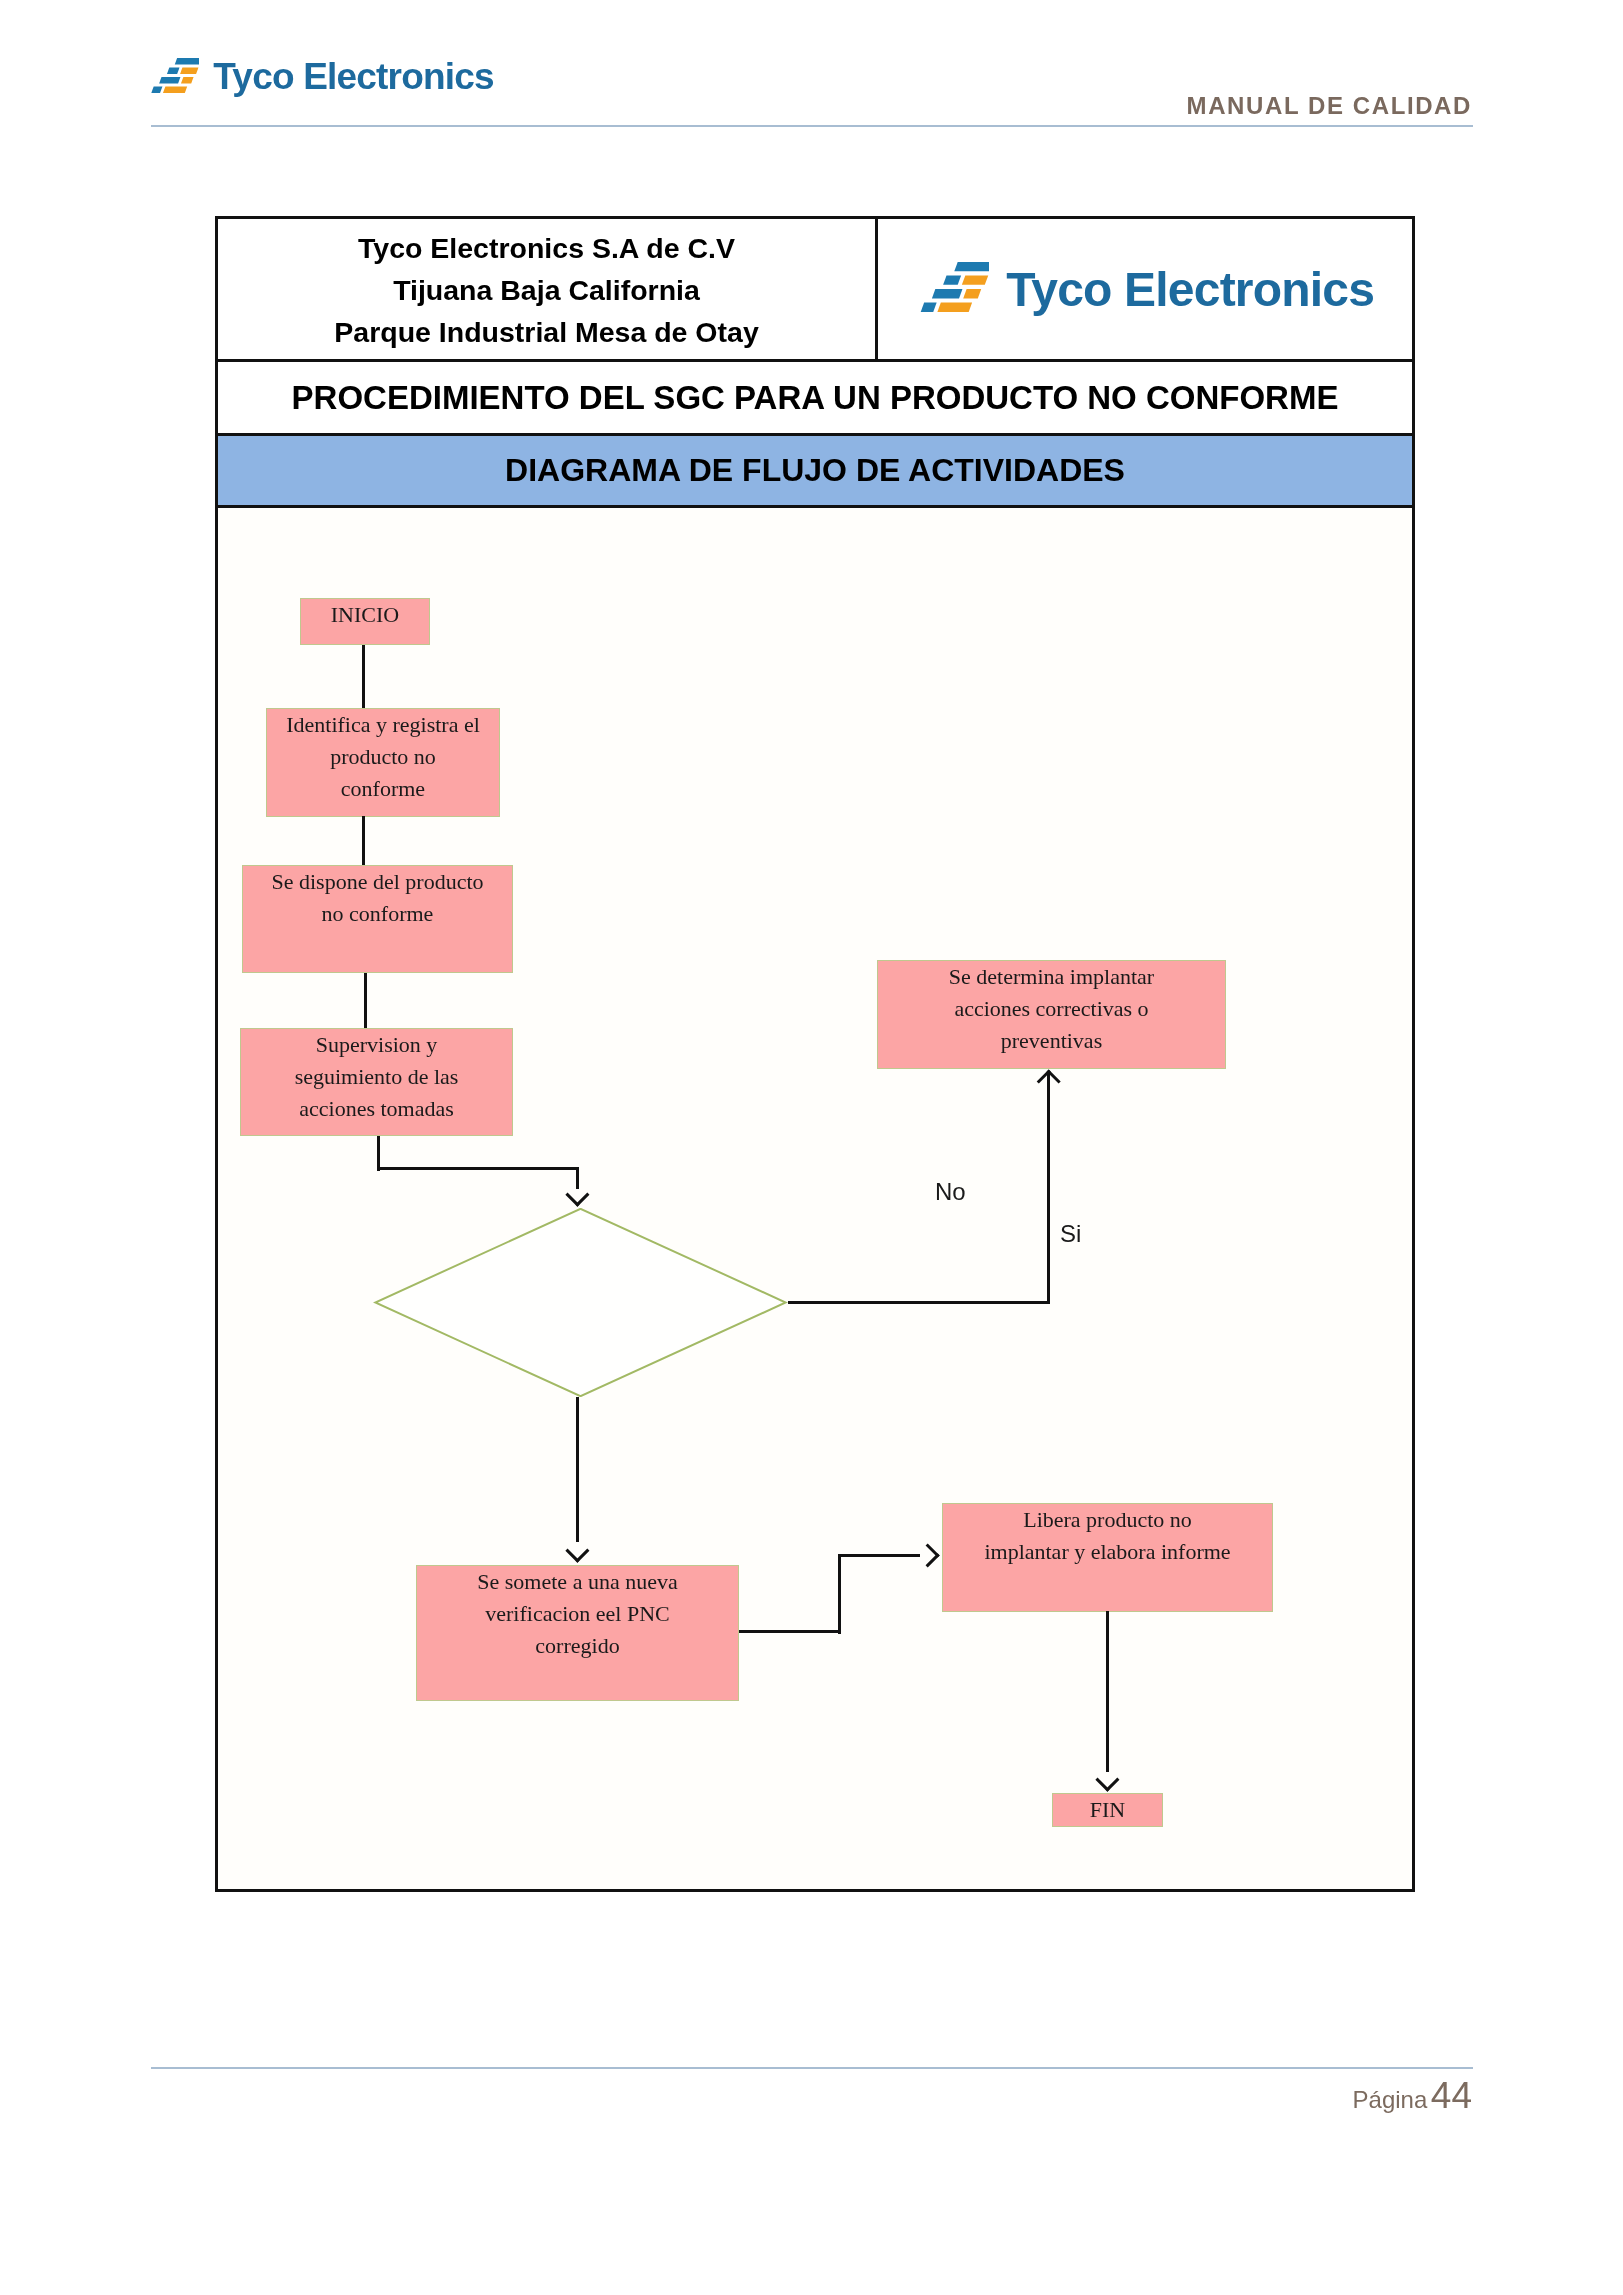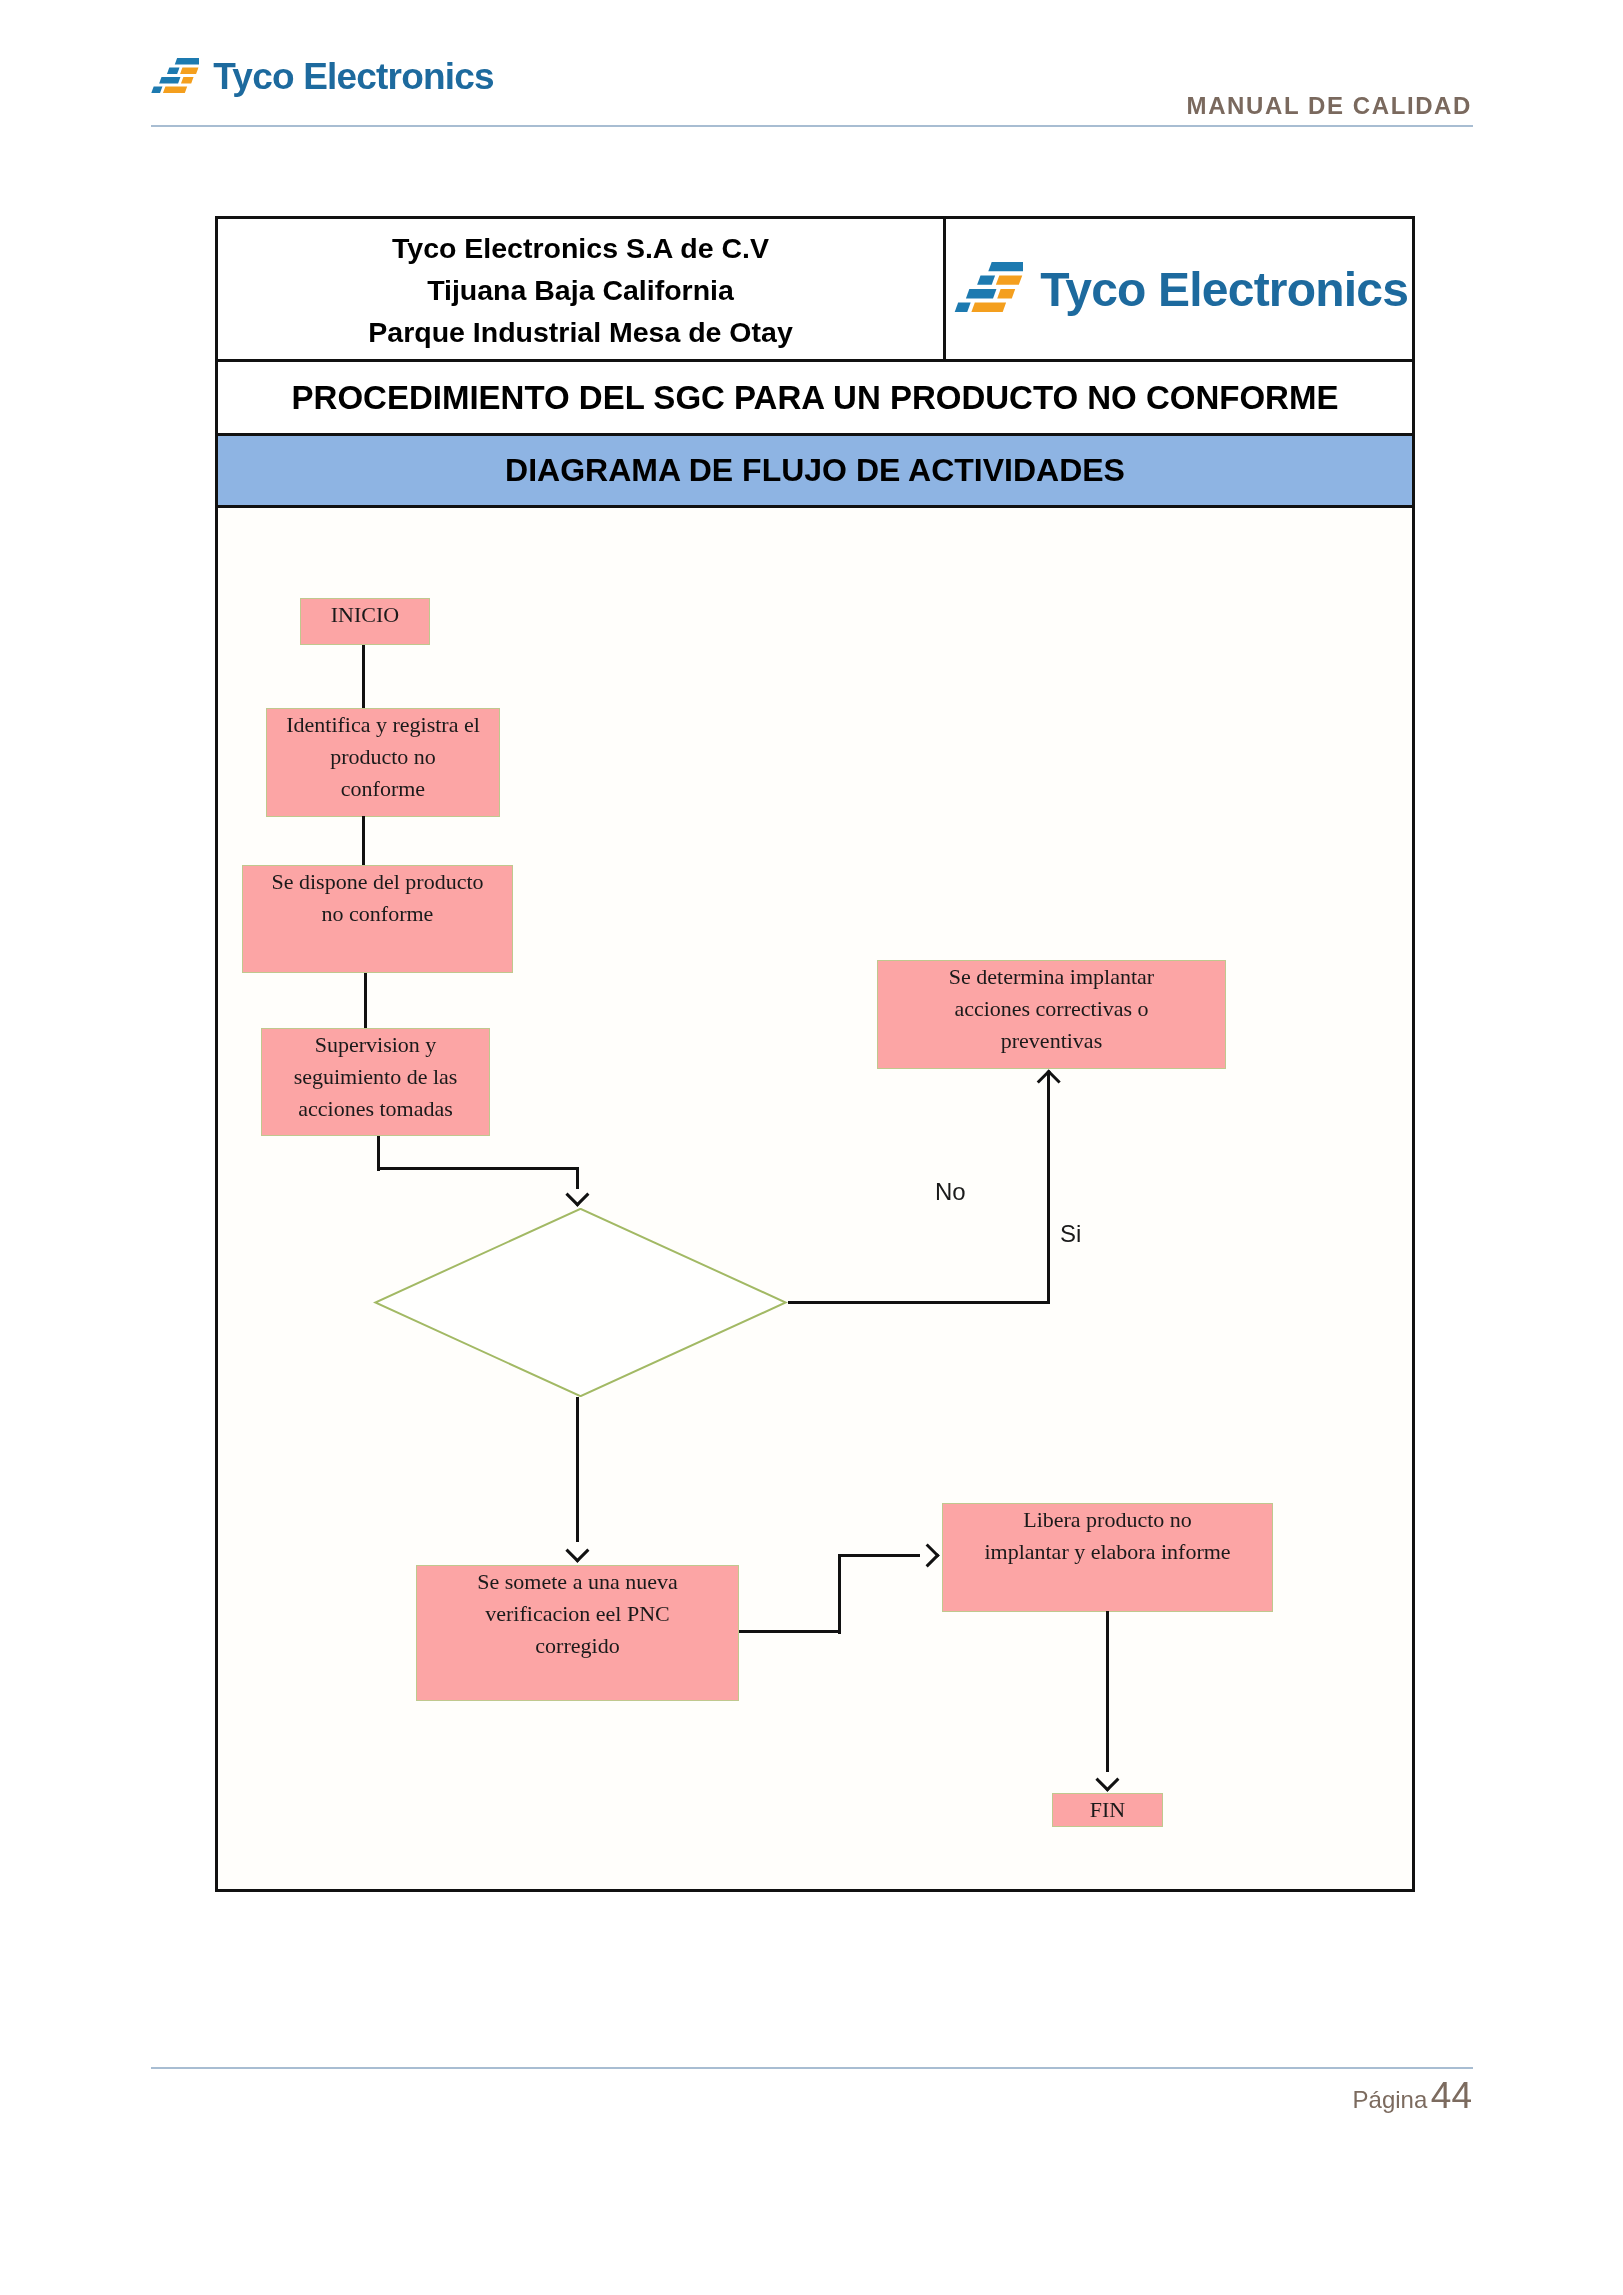--- a/index.html
+++ b/index.html
@@ -14,21 +14,21 @@
              letter-spacing:1.6px;color:#7a695e;}
   .rule{position:absolute;left:151px;width:1322px;height:2.4px;background:#a8bdd2;}
   .rule.top{top:125px;}
   .rule.bottom{top:2067px;}
 
   
   .sheet{position:absolute;left:215px;top:216px;width:1200px;border:3.2px solid #111;
          box-sizing:border-box;background:#fff;}
   .row{box-sizing:border-box;}
   .row-head{display:flex;height:143px;border-bottom:3.2px solid #111;}
-  .cell-company{width:728px;border-right:3.2px solid #111;box-sizing:border-box;
+  .cell-company{width:660px;border-right:3.2px solid #111;box-sizing:border-box;
                 display:flex;flex-direction:column;justify-content:flex-start;
                 align-items:center;padding-top:8px;}
   .cell-company div{font-size:28.5px;font-weight:bold;line-height:42px;color:#000;}
   .cell-logo{flex:1;display:flex;align-items:center;justify-content:center;gap:17.4px;}
   .cell-logo .big-logo-text{font-size:48px;font-weight:bold;color:#1d6a9e;letter-spacing:-0.8px;}
   .row-title{height:74px;border-bottom:3.2px solid #111;display:flex;align-items:center;
              justify-content:center;font-size:33px;font-weight:bold;color:#000;}
   .row-blue{height:72px;border-bottom:3.2px solid #111;background:#8eb4e3;display:flex;
             align-items:center;justify-content:center;font-size:32px;font-weight:bold;color:#000;}
   .row-flow{position:relative;height:1381px;background:#fffefb;}
@@ -112,21 +112,21 @@
       </div>
       <div class="node" style="left:48px;top:200px;width:234px;height:109px">
         <span>Identifica y registra el
 producto no
 conforme</span>
       </div>
       <div class="node" style="left:24px;top:357px;width:271px;height:108px">
         <span>Se dispone del producto
 no conforme</span>
       </div>
-      <div class="node" style="left:43px;top:520px;width:229px;height:108px">
+      <div class="node" style="left:22px;top:520px;width:273px;height:108px">
         <span>Supervision y
 seguimiento de las
 acciones tomadas</span>
       </div>
       <div class="node" style="left:659px;top:452px;width:349px;height:109px">
         <span>Se determina implantar
 acciones correctivas o
 preventivas</span>
       </div>
       <div class="node" style="left:198px;top:1057px;width:323px;height:136px">

